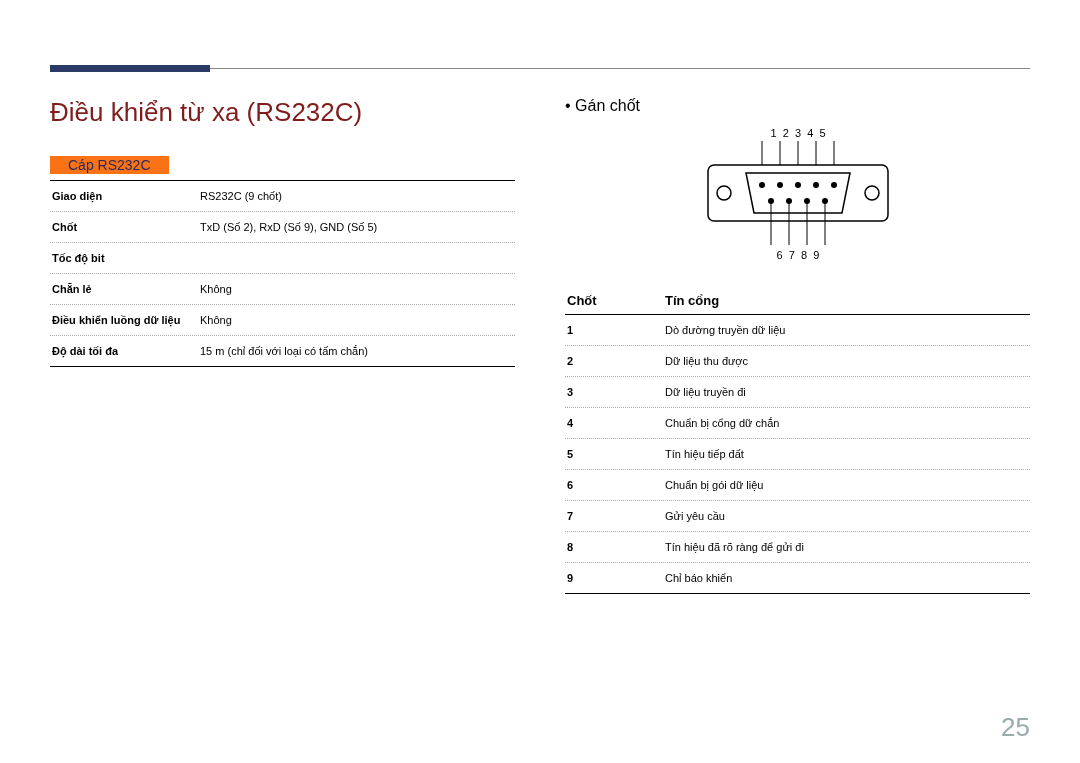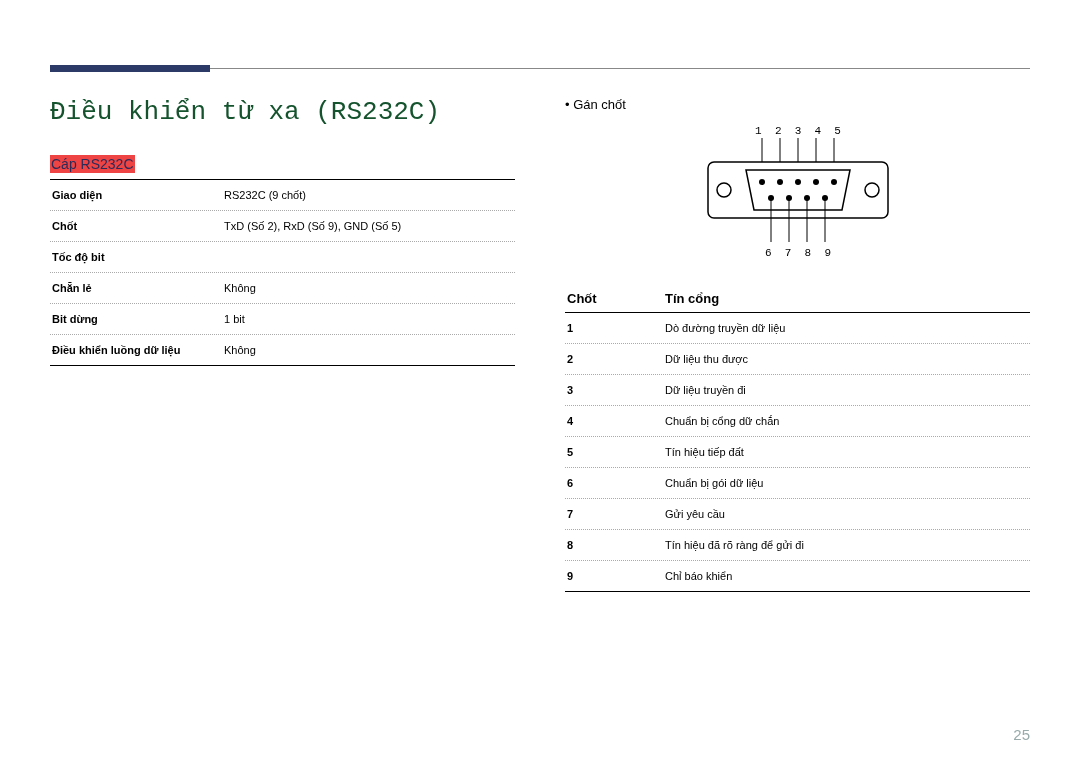--- a/index.html
+++ b/index.html
@@ -28,65 +28,63 @@
     height: 7px;
     background: #2b3a67;
   }
   .columns {
     display: flex;
     gap: 50px;
     margin-top: 28px;
   }
   .col { flex: 1; }
   h1 {
-    color: #14532d;
+    color: #7f1d1d;
     font-size: 26px;
     font-weight: 500;
     margin-bottom: 28px;
-    font-family: Liberation Mono, monospace;
   }
   h2 {
     color: #000;
     font-size: 20px;
     font-weight: 500;
     margin-bottom: 18px;
   }
   .highlight {
-    background: #ef4444;
+    background: #f97316;
     color: #2b2b5a;
     font-size: 14px;
     font-weight: 500;
-    padding: 1px 1px;
+    padding: 1px 18px;
     display: inline-block;
   }
   .spec-table {
     width: 100%;
     margin-top: 6px;
     border-top: 1px solid #000;
   }
   .spec-row {
     display: flex;
     border-bottom: 1px dotted #aaa;
     font-size: 11px;
     padding: 9px 0;
-    gap: 24px;
   }
   .spec-key {
     width: 150px;
     font-weight: 700;
     padding-left: 2px;
   }
   .spec-val { flex: 1; }
   .spec-row:last-child { border-bottom: 1px solid #000; }
   .bullet-line {
-    font-size: 13px;
+    font-size: 16px;
     margin-bottom: 10px;
   }
   .bullet-line::before { content: "• "; }
-  .diagram { text-align: center; margin: 6px 0 18px 0; font-family: Liberation Mono, monospace; }
+  .diagram { text-align: center; margin: 6px 0 18px 0; }
   .pin-table {
     width: 100%;
   }
   .pin-head {
     display: flex;
     font-weight: 700;
     font-size: 13px;
     padding: 6px 0;
     border-bottom: 1px solid #000;
   }
@@ -96,21 +94,21 @@
     font-size: 11px;
     padding: 9px 0;
     border-bottom: 1px dotted #aaa;
   }
   .pin-row:last-child { border-bottom: 1px solid #000; }
   .pin-row .c1 { width: 100px; font-weight: 700; padding-left: 2px; }
   .page-num {
     position: absolute;
     right: 50px;
     bottom: 20px;
-    font-size: 15px;
+    font-size: 26px;
     color: #9aa;
   }
 </style>
 </head>
 <body>
 
 <div class="page">
   <div class="top-rule"></div>
 
   <div class="columns">
@@ -128,26 +126,26 @@
             <div class="spec-val">TxD (Số 2), RxD (Số 9), GND (Số 5)</div>
           </div>
           <div class="spec-row">
             <div class="spec-key">Tốc độ bit</div>
           </div>
           <div class="spec-row">
             <div class="spec-key">Chẵn lẻ</div>
             <div class="spec-val">Không</div>
           </div>
           <div class="spec-row">
-            <div class="spec-key">Bit dừng</div>
-            <div class="spec-val">1 bit</div>
-          </div>
-          <div class="spec-row">
             <div class="spec-key">Điều khiển luồng dữ liệu</div>
             <div class="spec-val">Không</div>
+          </div>
+          <div class="spec-row">
+            <div class="spec-key">Độ dài tối đa</div>
+            <div class="spec-val">15 m (chỉ đối với loại có tấm chắn)</div>
           </div>
         </div>
     </div>
 
     <div class="col">
       <div class="bullet-line">Gán chốt</div>
 
       <div class="diagram">
         <svg width="200" height="140" viewBox="0 0 200 140">
           <text x="100" y="12" text-anchor="middle" font-size="11" fill="#000">1&nbsp;&nbsp;2&nbsp;&nbsp;3&nbsp;&nbsp;4&nbsp;&nbsp;5</text>

